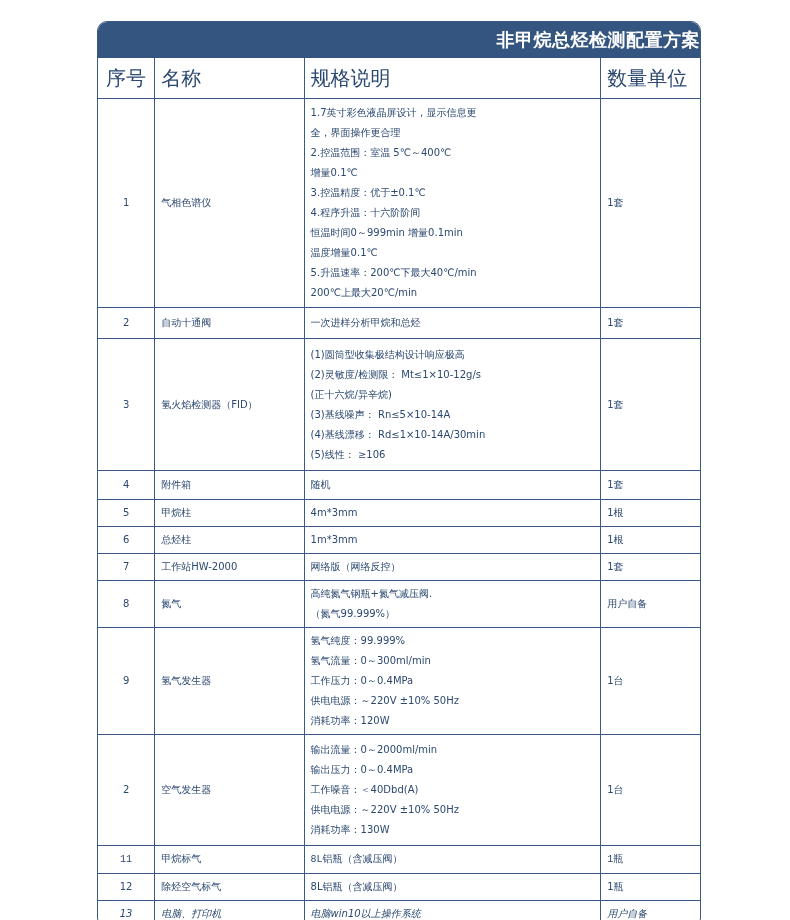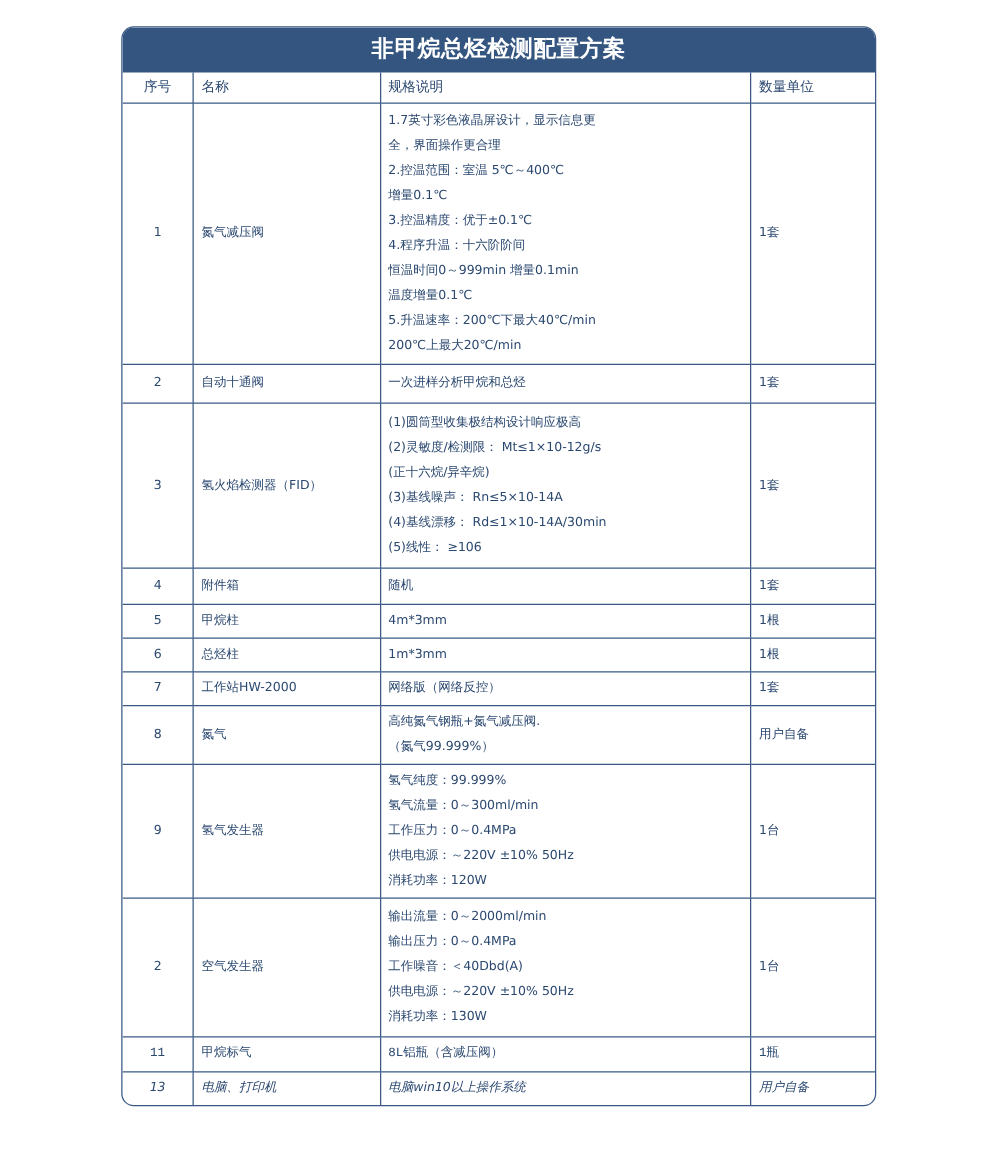--- a/index.html
+++ b/index.html
@@ -4,33 +4,33 @@
   <style>
     html, body { margin: 0; padding: 0; background: #ffffff; }
     body { width: 790px; height: 920px; position: relative; font-family: "DejaVu Sans", "Liberation Sans", sans-serif; color: #2b4870; }
     .wrap {
       position: absolute; left: 97px; top: 21px; width: 604px;
       border: 1.5px solid #3a5a85; border-radius: 10px; overflow: hidden;
       box-sizing: border-box; background: #fff;
     }
     .title {
       height: 36px; background: #34557f; color: #ffffff;
-      font-weight: bold; font-size: 18px; line-height: 36px; text-align: center;
+      font-weight: bold; font-size: 18px; line-height: 36px; text-align: right;
       letter-spacing: 0.5px;
     }
     table { border-collapse: collapse; width: 100%; table-layout: fixed; }
     td, th {
       border: 1.3px solid #3a5a85; font-size: 10px; line-height: 20px;
       padding: 0 6px; vertical-align: middle; text-align: left; font-weight: normal;
     }
     tr:first-child td, tr:first-child th { border-top: none; }
     td:first-child, th:first-child { border-left: none; text-align: center; }
     td:last-child, th:last-child { border-right: none; }
     tr:last-child td { border-bottom: none; font-style: italic; }
-    th { font-size: 11px; height: 24px; }
+    th { font-size: 20px; height: 40px; }
     .c1 { width: 52px; }
     .c2 { width: 137px; }
     .c3 { width: 272px; }
     .c4 { width: 91px; }
     .spec-line { display: block; white-space: nowrap; }
     td.spec { padding-top: 3px; padding-bottom: 3px; }
   </style>
 </head>
 <body>
 
@@ -47,21 +47,21 @@
       <tr>
         <th>序号</th>
         <th>名称</th>
         <th>规格说明</th>
         <th>数量单位</th>
       </tr>
     </thead>
     <tbody id="tbody">
         <tr style="height: 209px;">
           <td>1</td>
-          <td>氮气减压阀</td>
+          <td>气相色谱仪</td>
           <td class="spec">
             <span class="spec-line">1.7英寸彩色液晶屏设计，显示信息更</span>
             <span class="spec-line">全，界面操作更合理</span>
             <span class="spec-line">2.控温范围：室温 5℃～400℃</span>
             <span class="spec-line">增量0.1℃</span>
             <span class="spec-line">3.控温精度：优于±0.1℃</span>
             <span class="spec-line">4.程序升温：十六阶阶间</span>
             <span class="spec-line">恒温时间0～999min 增量0.1min</span>
             <span class="spec-line">温度增量0.1℃</span>
             <span class="spec-line">5.升温速率：200℃下最大40℃/min</span>
@@ -156,20 +156,28 @@
           <td>1台</td>
         </tr>
         <tr style="height: 28px; font-family: Liberation Mono, monospace;">
           <td>11</td>
           <td>甲烷标气</td>
           <td class="spec">
             <span class="spec-line">8L铝瓶（含减压阀）</span>
           </td>
           <td>1瓶</td>
         </tr>
+        <tr style="height: 27px;">
+          <td>12</td>
+          <td>除烃空气标气</td>
+          <td class="spec">
+            <span class="spec-line">8L铝瓶（含减压阀）</span>
+          </td>
+          <td>1瓶</td>
+        </tr>
         <tr style="height: 26px;">
           <td>13</td>
           <td>电脑、打印机</td>
           <td class="spec">
             <span class="spec-line">电脑win10以上操作系统</span>
           </td>
           <td>用户自备</td>
         </tr>
       </tbody>
   </table>

